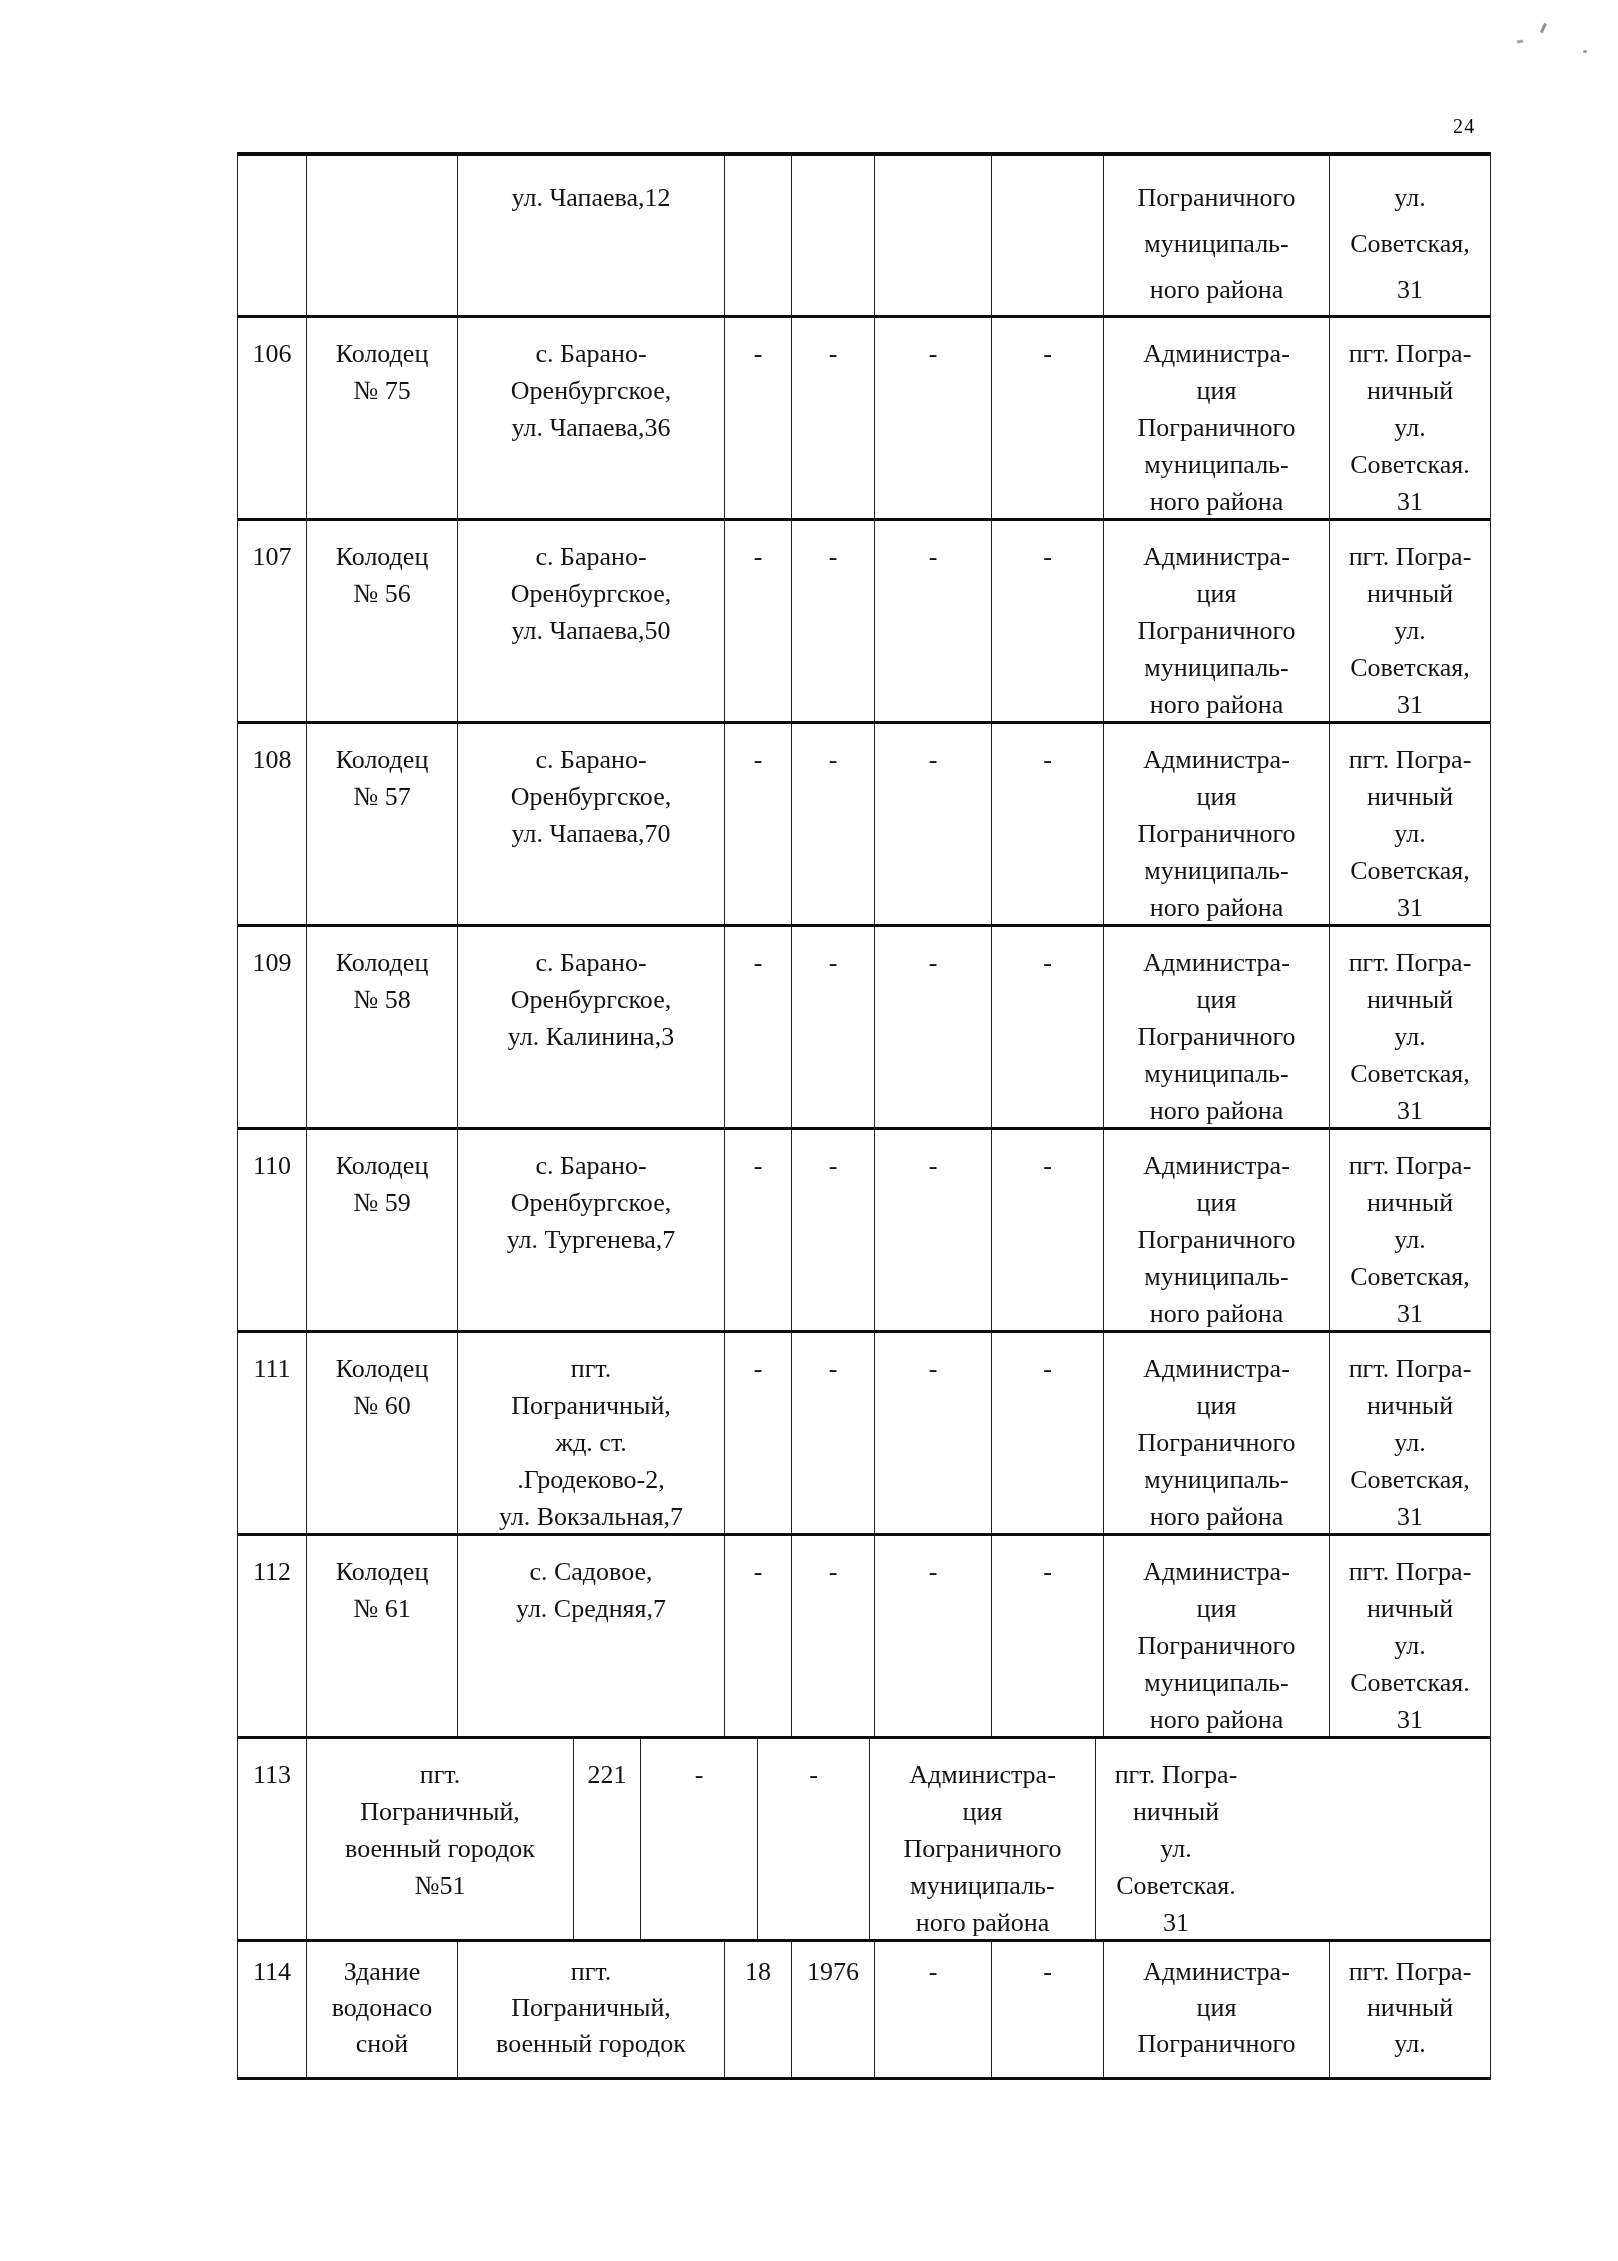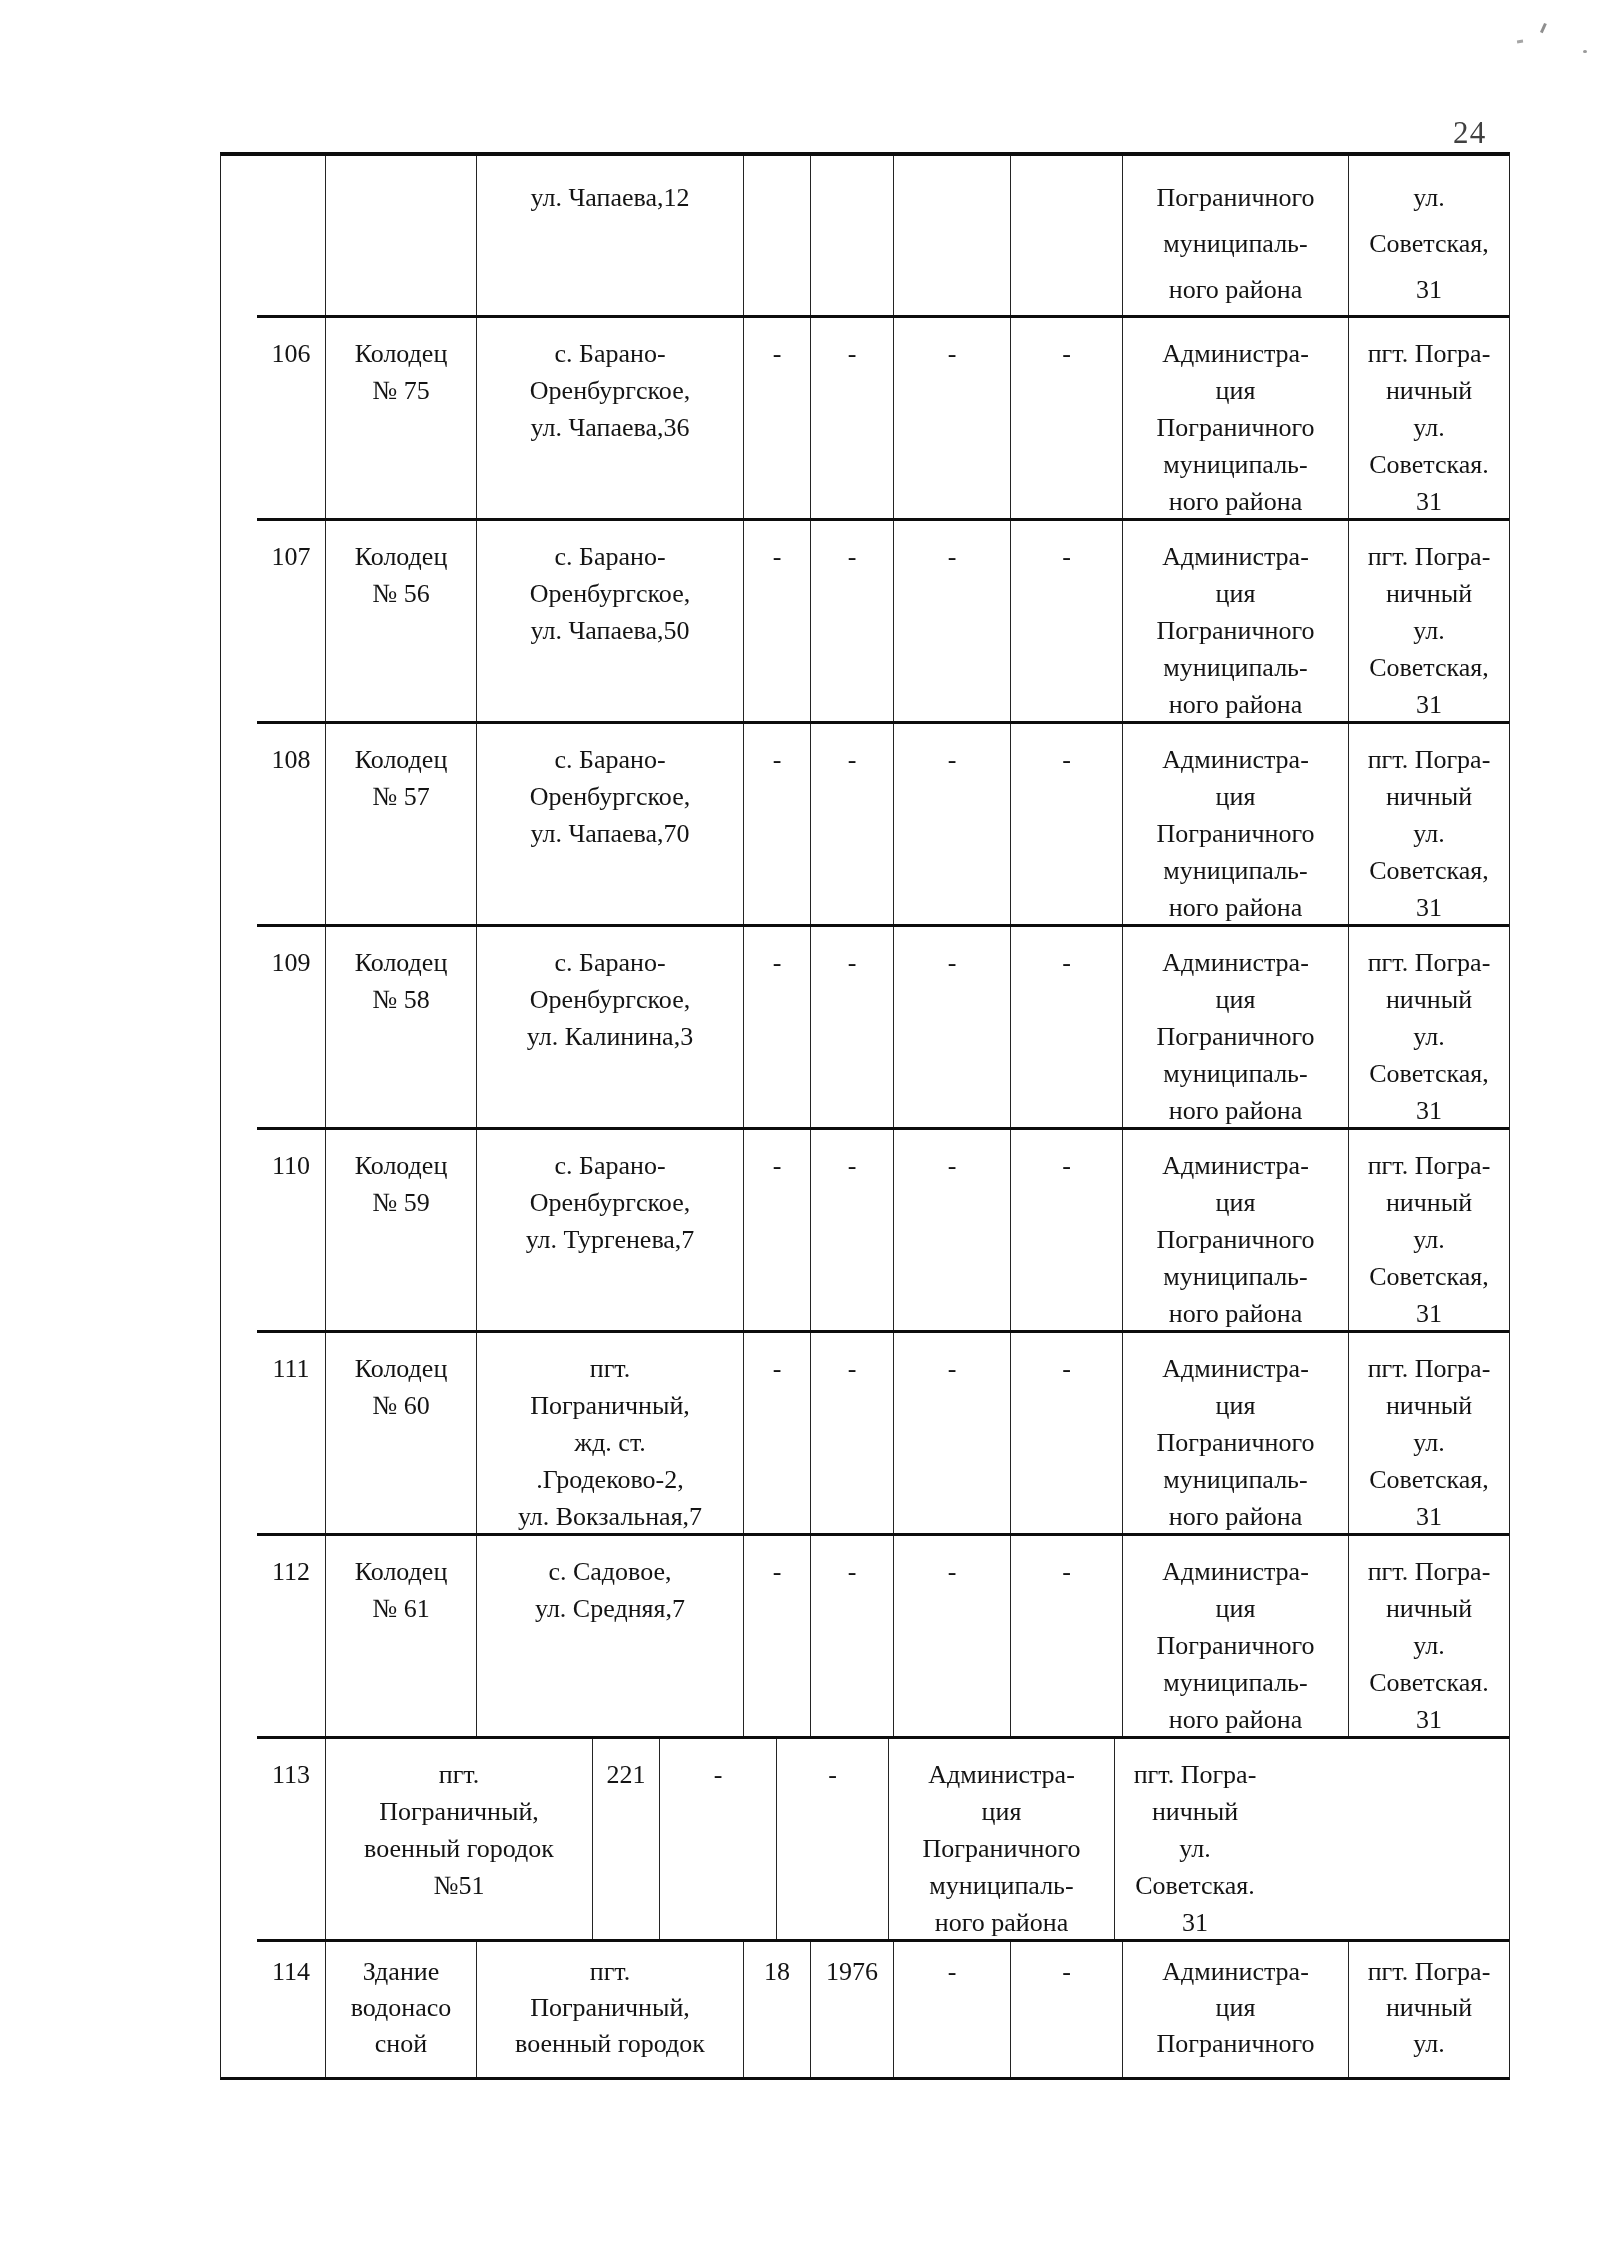--- a/index.html
+++ b/index.html
@@ -14,43 +14,42 @@
     font-family: "Liberation Serif", "DejaVu Serif", serif;
     color: #141414;
     overflow: hidden;
   }
 
   
   .page-number {
     position: absolute;
     left: 1453px;
     top: 115px;
-    font-size: 31px;
+    font-size: 20px;
     letter-spacing: 1.3px;
-    color: #404040;
+    color: #000000;
   }
 
   
   .scan-mark { position: absolute; background: #8f8f8f; }
   .mark-a { left: 1542px; top: 23px;  width: 2.6px;  height: 9.6px; transform: rotate(24deg); }
   .mark-b { left: 1517px; top: 40px;  width: 5.8px;  height: 2.6px;  transform: rotate(-8deg); background:#a5a5a5; }
   .mark-c { left: 1583px; top: 50px;  width: 3.8px;  height: 3.2px;  border-radius: 50%; background:#9a9a9a; }
 
   
   .reg-table {
     position: absolute;
-    left: 220px;
+    left: 237px;
     top: 152px;
     width: 1252px;
     border-top: 4.5px solid #0d0d0d;
     border-bottom: 3.8px solid #0d0d0d;
     border-left: 1.9px solid #1f1f1f;
     border-right: 1.9px solid #1f1f1f;
     box-sizing: content-box;
-    padding-left: 36px;
   }
   .row {
     display: flex;
     box-sizing: border-box;
     border-bottom: 3.8px solid #0d0d0d;
     height: 203px;
     overflow: hidden;
   }
   .row:first-child { height: 162px; }
   .row:last-child  { height: 135px; border-bottom: none; }

